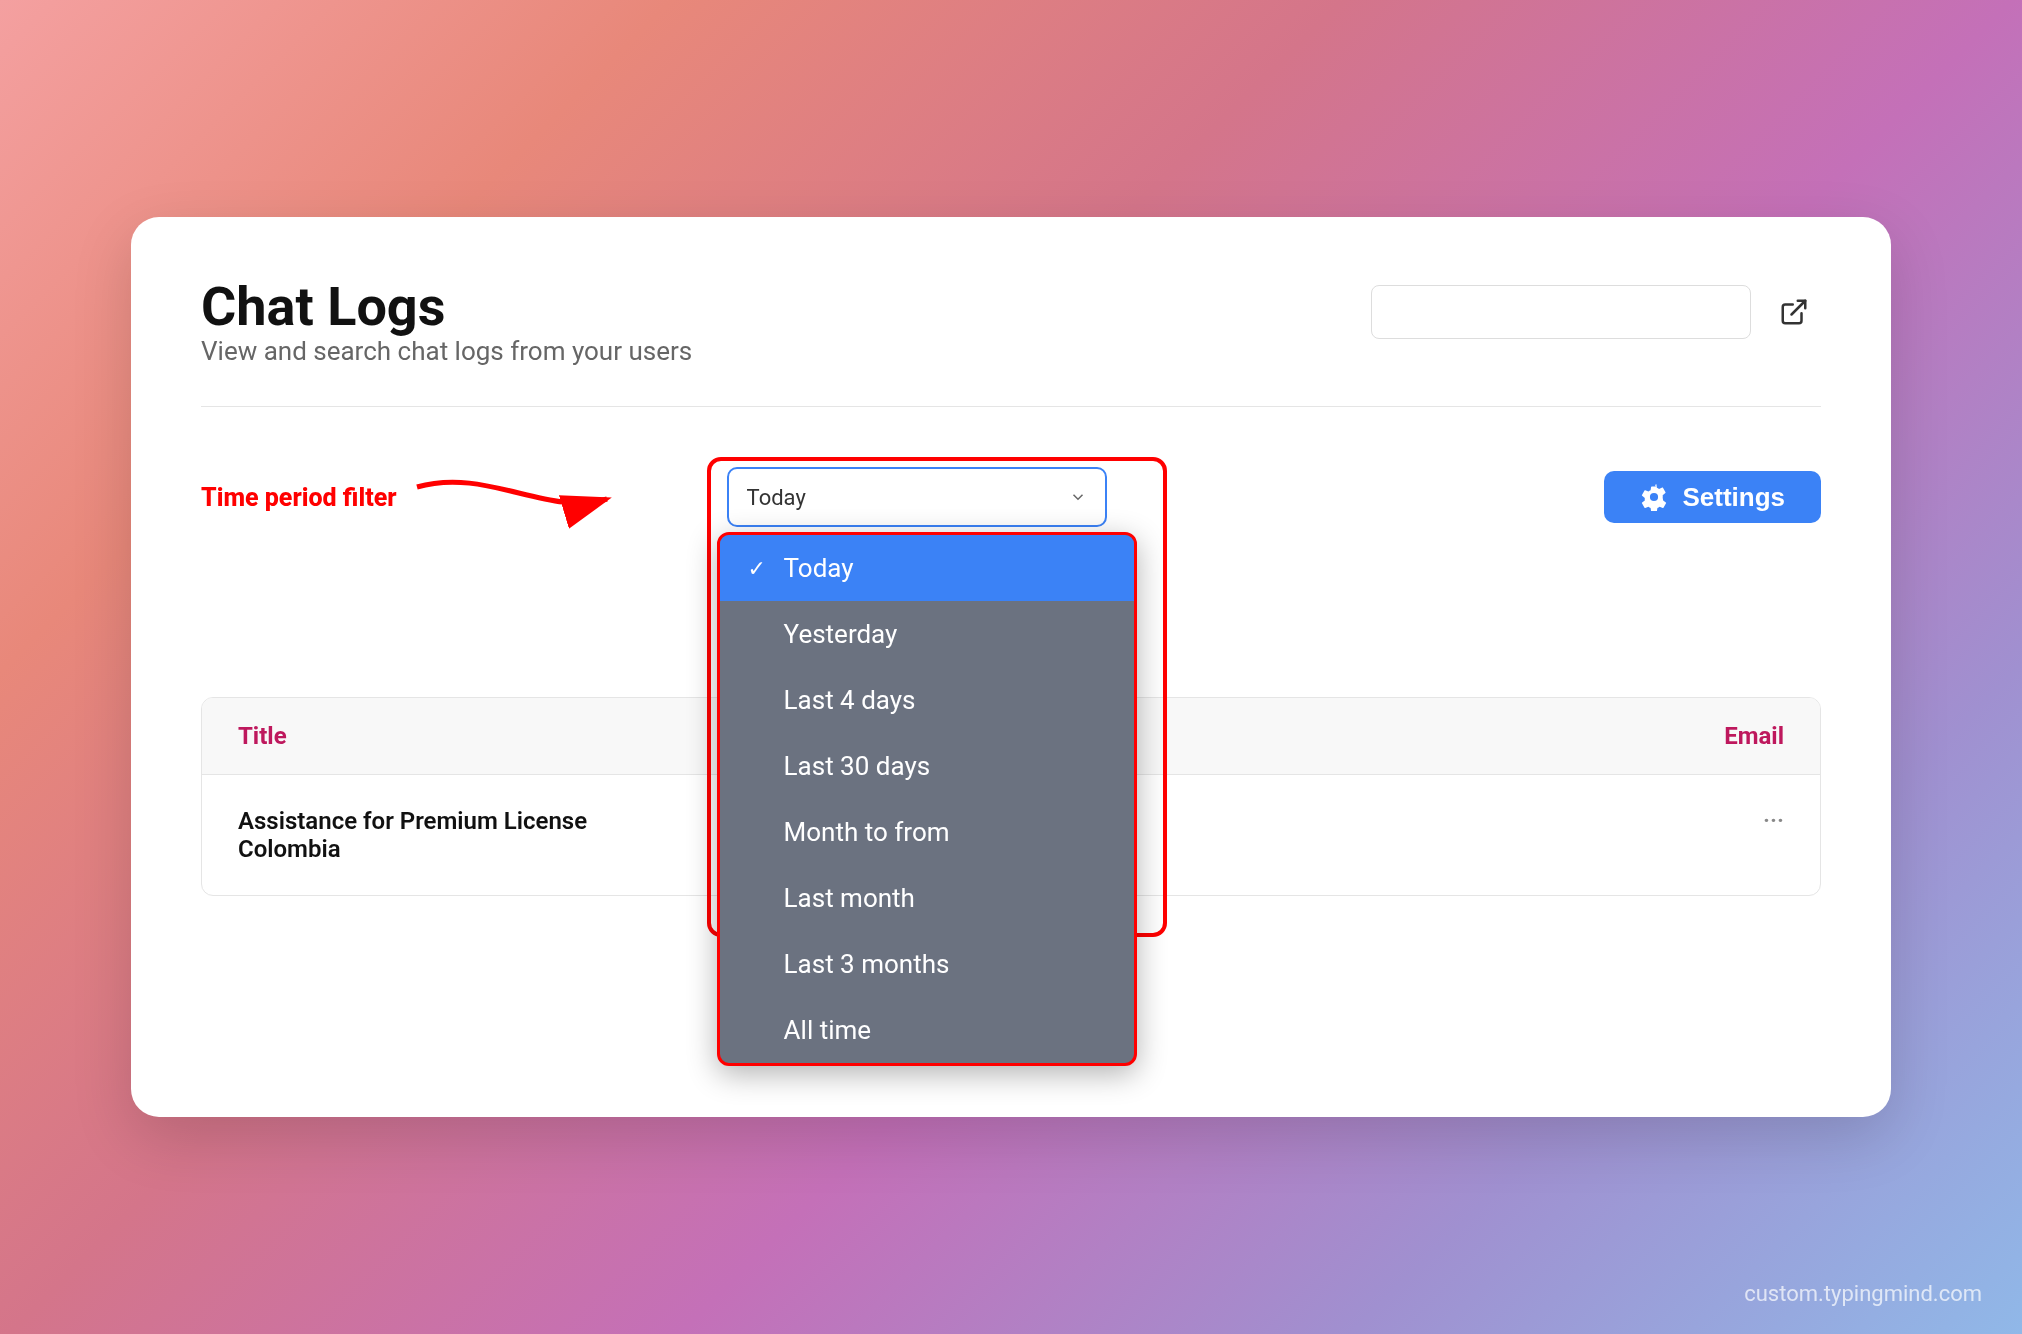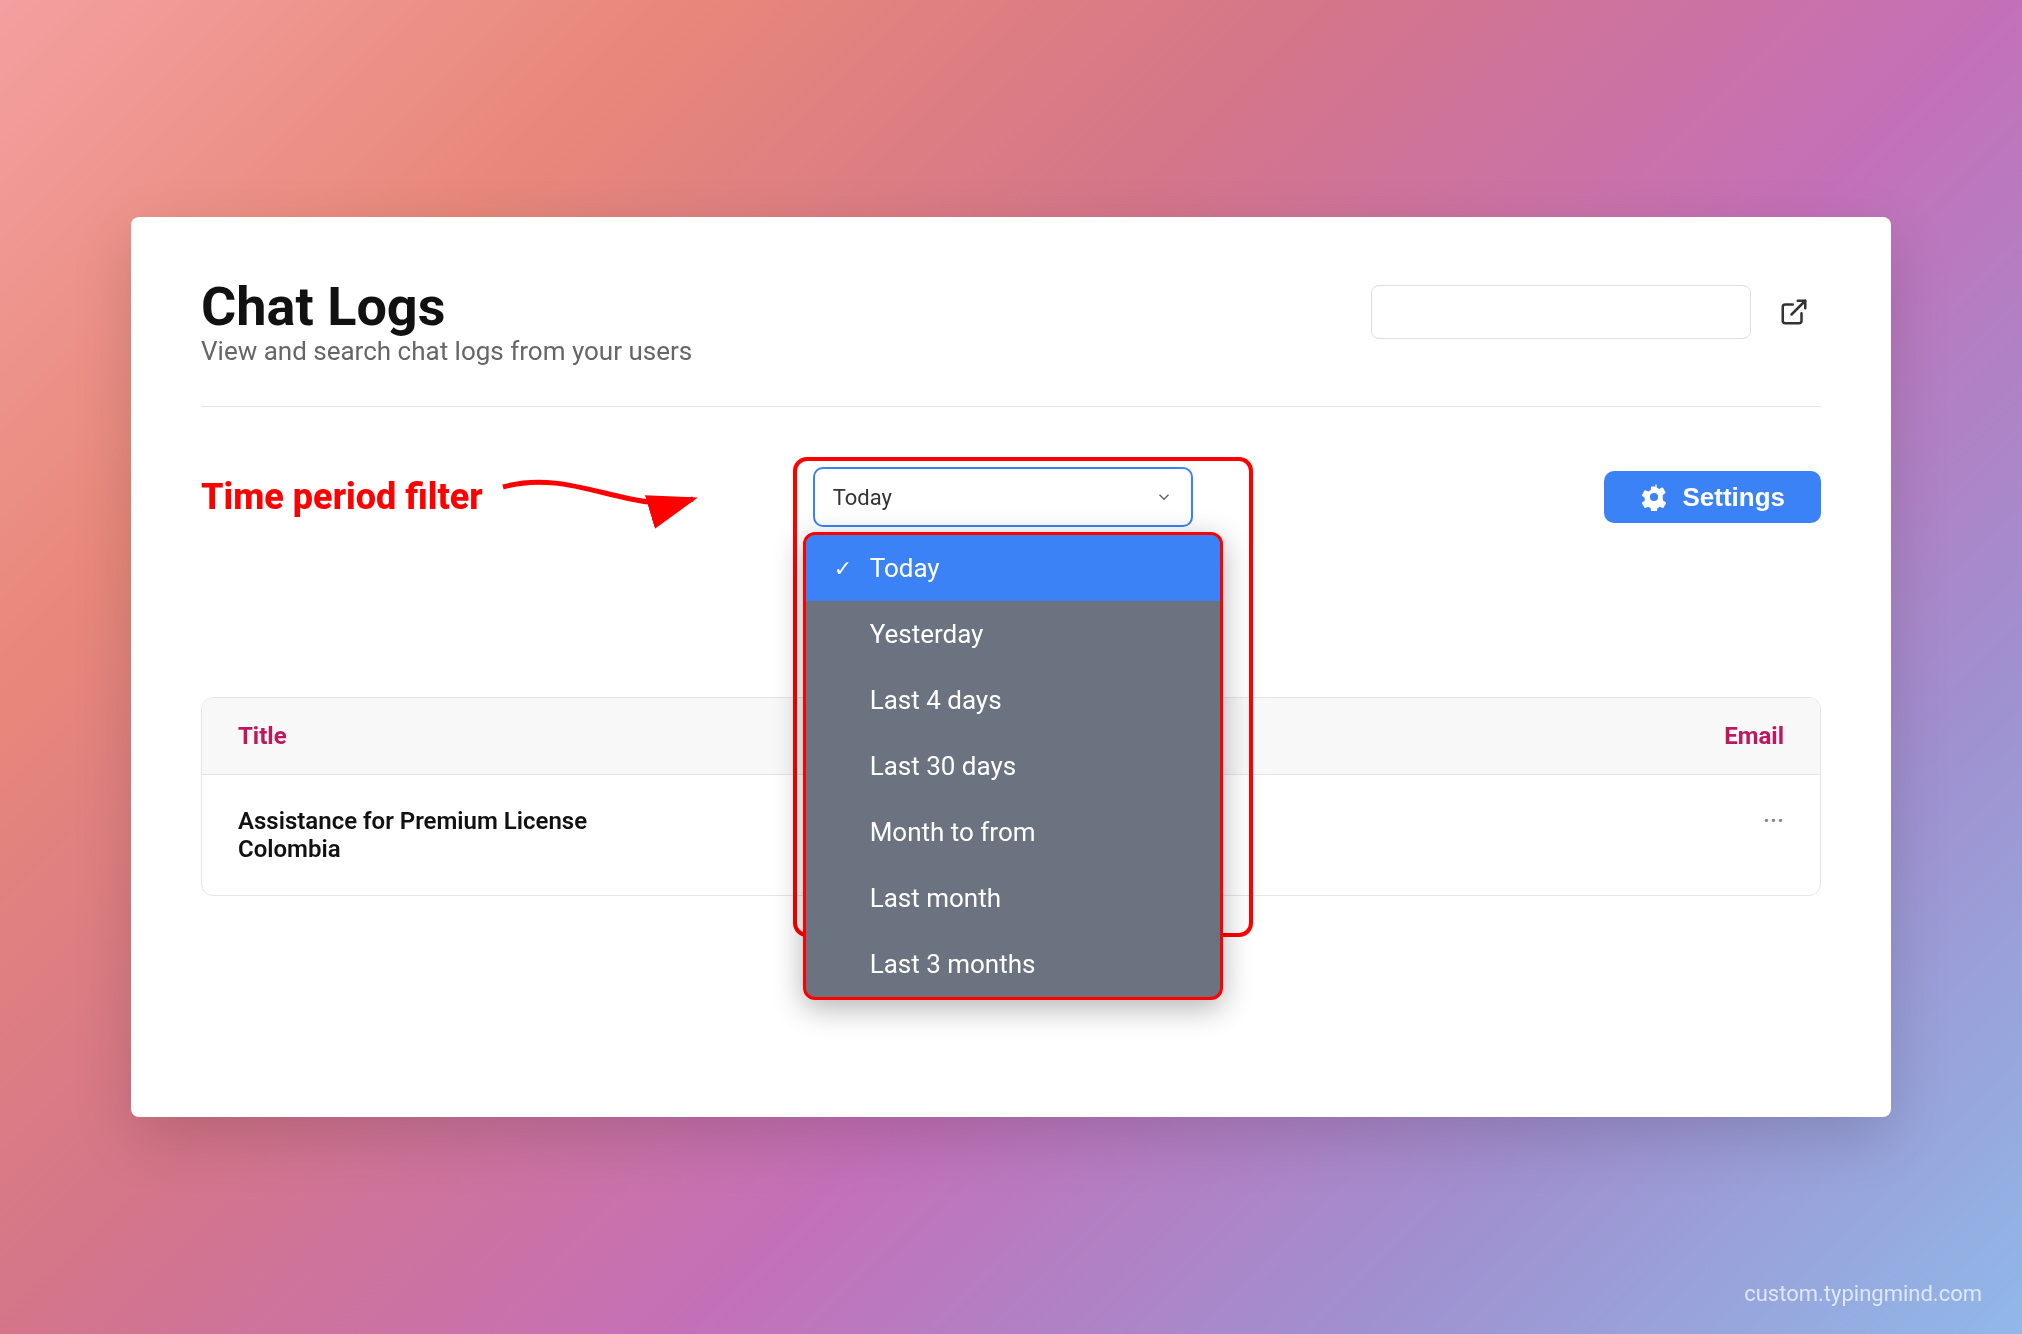--- a/index.html
+++ b/index.html
@@ -19,21 +19,21 @@
       position: absolute;
       bottom: 28px;
       right: 40px;
       color: rgba(255,255,255,0.7);
       font-size: 22px;
       font-weight: 400;
     }
 
     .main-card {
       background: white;
-      border-radius: 8px;
+      border-radius: 28px;
       width: 1760px;
       min-height: 900px;
       padding: 60px 70px 80px 70px;
       position: relative;
       box-shadow: 0 20px 60px rgba(0,0,0,0.15);
     }
 
     
     .header {
       display: flex;
@@ -95,21 +95,21 @@
     
     .annotation-container {
       position: relative;
       display: flex;
       align-items: center;
       gap: 0;
     }
 
     .annotation-label {
       color: red;
-      font-size: 36px;
+      font-size: 25px;
       font-weight: 800;
       white-space: nowrap;
       margin-right: 0;
     }
 
     
     .dropdown-wrapper {
       position: relative;
       margin-left: 60px;
     }
@@ -333,20 +333,24 @@
             <span>Month to from</span>
           </div>
           <div class="dropdown-item">
             <span class="checkmark"></span>
             <span>Last month</span>
           </div>
           <div class="dropdown-item">
             <span class="checkmark"></span>
             <span>Last 3 months</span>
           </div>
+          <div class="dropdown-item">
+            <span class="checkmark"></span>
+            <span>All time</span>
+          </div>
         </div>
       </div>
     </div>
 
     <button class="settings-btn">
       <svg class="gear-icon" width="28" height="28" viewBox="0 0 24 24" fill="white">
         <path d="M12 15.5A3.5 3.5 0 0 1 8.5 12 3.5 3.5 0 0 1 12 8.5a3.5 3.5 0 0 1 3.5 3.5 3.5 3.5 0 0 1-3.5 3.5m7.43-2.92c.04-.34.07-.68.07-1.08s-.03-.74-.07-1.08l2.3-1.79c.21-.16.27-.45.13-.68l-2.18-3.78c-.14-.23-.42-.3-.65-.23l-2.72 1.1c-.56-.43-1.17-.79-1.84-1.06l-.41-2.89A.5.5 0 0 0 14 3h-4a.5.5 0 0 0-.5.42L9.09 6.31c-.67.27-1.28.63-1.84 1.06l-2.72-1.1c-.23-.07-.51 0-.65.23L1.7 10.28c-.14.23-.08.52.13.68l2.3 1.79c-.04.34-.07.68-.07 1.08s.03.74.07 1.08l-2.3 1.79c-.21.16-.27.45-.13.68l2.18 3.78c.14.23.42.3.65.23l2.72-1.1c.56.43 1.17.79 1.84 1.06l.41 2.89c.07.24.28.42.5.42h4c.22 0 .43-.18.5-.42l.41-2.89c.67-.27 1.28-.63 1.84-1.06l2.72 1.1c.23.07.51 0 .65-.23l2.18-3.78c.14-.23.08-.52-.13-.68l-2.3-1.79z"></path>
       </svg>
       <span>Settings</span>
     </button>

